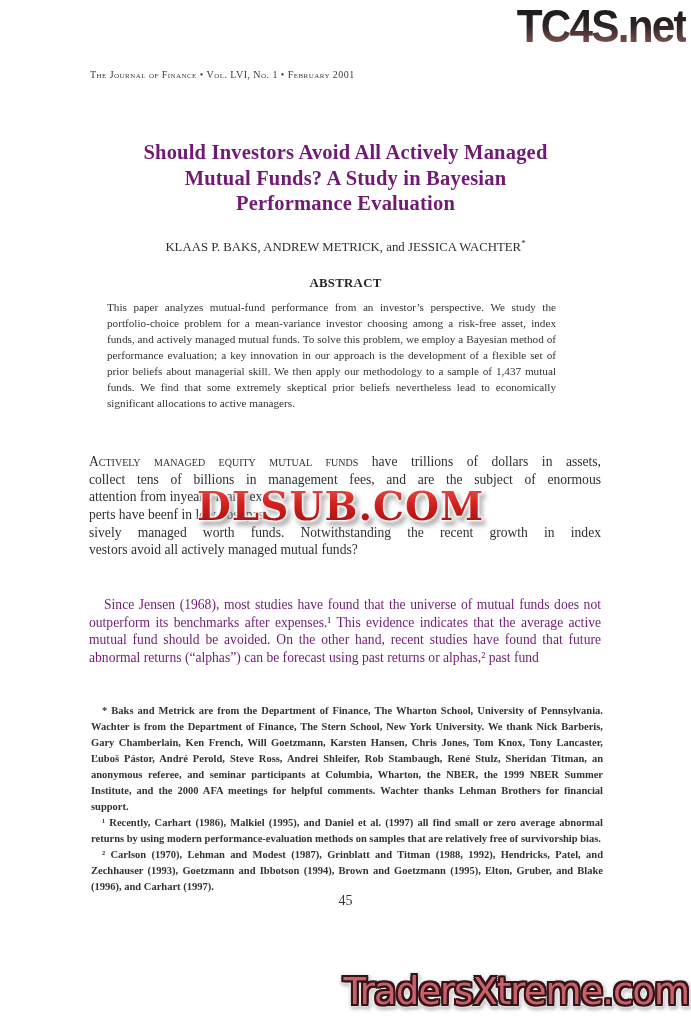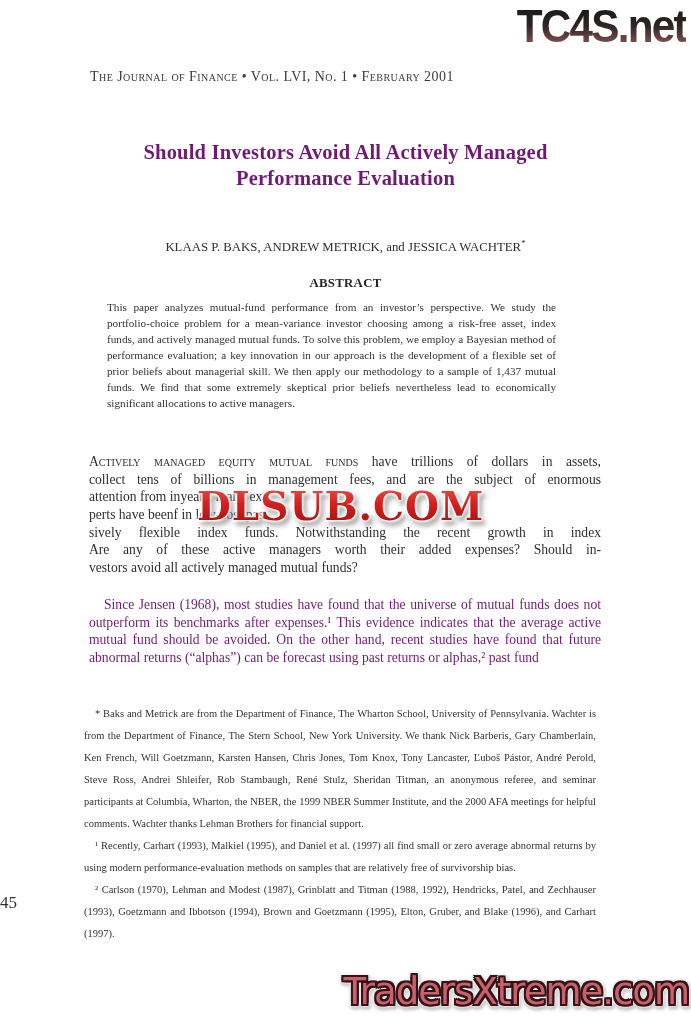--- a/index.html
+++ b/index.html
@@ -1,19 +1,19 @@
 <!DOCTYPE html>
 <html lang="en"><head>
 <meta charset="utf-8">
 <style>
   html,body{margin:0;padding:0;}
   body{width:691px;height:1024px;background:#ffffff;font-family:"Liberation Serif",serif;color:#333;}
   .page{position:relative;width:691px;height:1024px;overflow:hidden;background:#fff;}
 
-  .journal-header{position:absolute;left:90px;top:69px;font-size:14px;letter-spacing:.45px;
+  .journal-header{position:absolute;left:90px;top:69px;font-size:10px;letter-spacing:.45px;
     font-variant:small-caps;color:#3a3a3a;}
 
   .title{position:absolute;left:0;right:0;top:140px;text-align:center;font-weight:bold;
     font-size:20.5px;line-height:25.5px;color:#701a75;letter-spacing:.2px;}
 
   .authors{position:absolute;left:0;right:0;top:238px;text-align:center;font-size:12.8px;color:#2e2e2e;}
   .authors sup{font-size:9px;}
 
   .abstract-heading{position:absolute;left:0;right:0;top:276px;text-align:center;font-weight:bold;
     font-size:12.8px;letter-spacing:.3px;color:#262626;}
@@ -23,25 +23,25 @@
 
   .para1{position:absolute;left:89px;top:453px;width:512px;font-size:13.6px;line-height:17.7px;color:#2f2f2f;}
   .para1 .line{height:17.7px;white-space:nowrap;}
   .jl{text-align:justify;text-align-last:justify;white-space:normal !important;}
   .frag{display:flex;}
   .sc{font-variant:small-caps;}
 
   .para2{position:absolute;left:89px;top:596px;width:512px;font-size:13.6px;line-height:17.7px;
     text-align:justify;text-indent:15px;color:#701a75;}
 
-  .footnotes{position:absolute;left:84px;top:703px;width:512px;font-size:10.5px;line-height:22px;
-    text-align:justify;color:#333;}
+  .footnotes{position:absolute;left:91px;top:703px;width:512px;font-size:10.5px;line-height:16px;
+    text-align:justify;color:#333;font-weight:bold;}
   .footnotes p{margin:0;text-indent:11px;}
 
-  .page-number{position:absolute;left:0;right:0;top:893px;text-align:left;font-size:17px;color:#333;}
+  .page-number{position:absolute;left:0;right:0;top:893px;text-align:center;font-size:14px;color:#333;}
 
   
   .wm-tc4s{position:absolute;top:-2px;right:5px;font-family:"Liberation Sans",sans-serif;
     font-weight:bold;font-size:47px;letter-spacing:-2px;transform:scaleX(.9);transform-origin:100% 0;
     background:linear-gradient(180deg,#1a1a1a 18%,#2e2424 50%,#7c4f4c 82%,#9a6a64 100%);
     -webkit-background-clip:text;background-clip:text;color:transparent;}
 
   .wm-dlsub{position:absolute;left:197px;top:483px;font-family:"DejaVu Serif",serif;
     font-weight:bold;font-size:39px;letter-spacing:1px;
     background:linear-gradient(180deg,#ef5747 0%,#d42020 45%,#9d0e0e 100%);
@@ -59,20 +59,21 @@
 <body>
 
 <div class="page">
 
   <div class="wm-tc4s">TC4S.net</div>
 
   <div class="journal-header">The Journal of Finance • Vol. LVI, No. 1 • February 2001</div>
 
   <div class="title">
     <div>Should Investors Avoid All Actively Managed</div>
+    <div>Mutual Funds? A Study in Bayesian</div>
     <div>Performance Evaluation</div>
   </div>
 
   <div class="authors">
     <span>KLAAS P. BAKS, ANDREW METRICK, and JESSICA WACHTER</span><sup>*</sup>
   </div>
 
   <div class="abstract-heading">ABSTRACT</div>
 
   <div class="abstract-body">This paper analyzes mutual-fund performance from an investor’s perspective. We study the portfolio-choice problem for a mean-variance investor choosing among a risk-free asset, index funds, and actively managed mutual funds. To solve this problem, we employ a Bayesian method of performance evaluation; a key innovation in our approach is the development of a flexible set of prior beliefs about managerial skill. We then apply our methodology to a sample of 1,437 mutual funds. We find that some extremely skeptical prior beliefs nevertheless lead to economically significant allocations to active managers.</div>
@@ -84,32 +85,31 @@
     </div>
     <div class="line jl">collect tens of billions in management fees, and are the subject of enormous</div>
     <div class="line frag">
       <span>attention from in</span>
       <span>years, many ex-</span>
     </div>
     <div class="line frag">
       <span>perts have been</span>
       <span>f in low-cost pas-</span>
     </div>
-    <div class="line jl">sively flexible index funds. Notwithstanding the recent growth in index</div>
-    <div class="line jl">Are any of these active managers worth their added expenses? Should in-</div>
+    <div class="line jl">sively managed worth funds. Notwithstanding the recent growth in index</div>
     <div class="line">vestors avoid all actively managed mutual funds?</div>
   </div>
 
   <div class="wm-dlsub">DLSUB.COM</div>
 
   <div class="para2">Since Jensen (1968), most studies have found that the universe of mutual funds does not outperform its benchmarks after expenses.¹ This evidence indicates that the average active mutual fund should be avoided. On the other hand, recent studies have found that future abnormal returns (“alphas”) can be forecast using past returns or alphas,² past fund</div>
 
   <div class="footnotes">
     <p>* Baks and Metrick are from the Department of Finance, The Wharton School, University of Pennsylvania. Wachter is from the Department of Finance, The Stern School, New York University. We thank Nick Barberis, Gary Chamberlain, Ken French, Will Goetzmann, Karsten Hansen, Chris Jones, Tom Knox, Tony Lancaster, Ľuboš Pástor, André Perold, Steve Ross, Andrei Shleifer, Rob Stambaugh, René Stulz, Sheridan Titman, an anonymous referee, and seminar participants at Columbia, Wharton, the NBER, the 1999 NBER Summer Institute, and the 2000 AFA meetings for helpful comments. Wachter thanks Lehman Brothers for financial support.</p>
-    <p>¹ Recently, Carhart (1993), Malkiel (1995), and Daniel et al. (1997) all find small or zero average abnormal returns by using modern performance-evaluation methods on samples that are relatively free of survivorship bias.</p>
+    <p>¹ Recently, Carhart (1986), Malkiel (1995), and Daniel et al. (1997) all find small or zero average abnormal returns by using modern performance-evaluation methods on samples that are relatively free of survivorship bias.</p>
     <p>² Carlson (1970), Lehman and Modest (1987), Grinblatt and Titman (1988, 1992), Hendricks, Patel, and Zechhauser (1993), Goetzmann and Ibbotson (1994), Brown and Goetzmann (1995), Elton, Gruber, and Blake (1996), and Carhart (1997).</p>
   </div>
 
   <div class="page-number">45</div>
 
   <div class="wm-tx">TradersXtreme.com</div>
 
 </div>
 
 </body></html>

